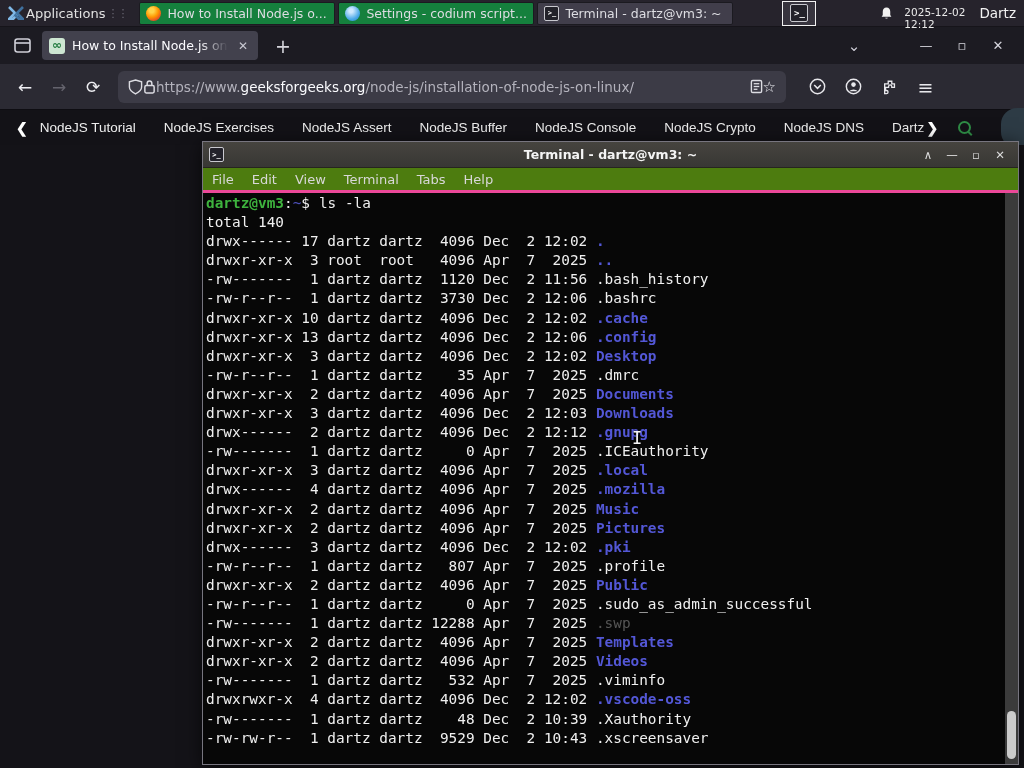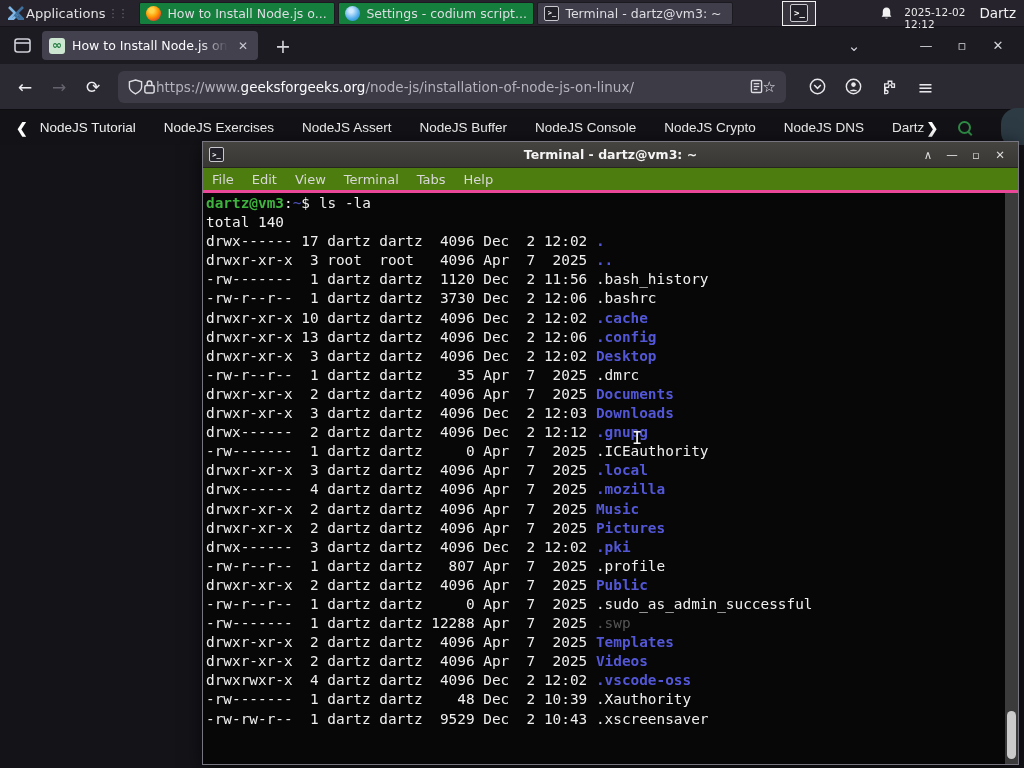--- a/index.html
+++ b/index.html
@@ -291,20 +291,21 @@
         <div class="tline"><span>drwx------  4 dartz dartz  4096 Apr  7  2025 </span><span class="n-dir">.mozilla</span></div>
         <div class="tline"><span>drwxr-xr-x  2 dartz dartz  4096 Apr  7  2025 </span><span class="n-dir">Music</span></div>
         <div class="tline"><span>drwxr-xr-x  2 dartz dartz  4096 Apr  7  2025 </span><span class="n-dir">Pictures</span></div>
         <div class="tline"><span>drwx------  3 dartz dartz  4096 Dec  2 12:02 </span><span class="n-dir">.pki</span></div>
         <div class="tline"><span>-rw-r--r--  1 dartz dartz   807 Apr  7  2025 </span><span class="n-file">.profile</span></div>
         <div class="tline"><span>drwxr-xr-x  2 dartz dartz  4096 Apr  7  2025 </span><span class="n-dir">Public</span></div>
         <div class="tline"><span>-rw-r--r--  1 dartz dartz     0 Apr  7  2025 </span><span class="n-file">.sudo_as_admin_successful</span></div>
         <div class="tline"><span>-rw-------  1 dartz dartz 12288 Apr  7  2025 </span><span class="n-dim">.swp</span></div>
         <div class="tline"><span>drwxr-xr-x  2 dartz dartz  4096 Apr  7  2025 </span><span class="n-dir">Templates</span></div>
         <div class="tline"><span>drwxr-xr-x  2 dartz dartz  4096 Apr  7  2025 </span><span class="n-dir">Videos</span></div>
+        <div class="tline"><span>-rw-------  1 dartz dartz   532 Apr  7  2025 </span><span class="n-file">.viminfo</span></div>
         <div class="tline"><span>drwxrwxr-x  4 dartz dartz  4096 Dec  2 12:02 </span><span class="n-dir">.vscode-oss</span></div>
         <div class="tline"><span>-rw-------  1 dartz dartz    48 Dec  2 10:39 </span><span class="n-file">.Xauthority</span></div>
         <div class="tline"><span>-rw-rw-r--  1 dartz dartz  9529 Dec  2 10:43 </span><span class="n-file">.xscreensaver</span></div>
       </div>
     <div class="t-scroll">
       <div class="t-thumb"></div>
     </div>
   </div>
 </div>
 

